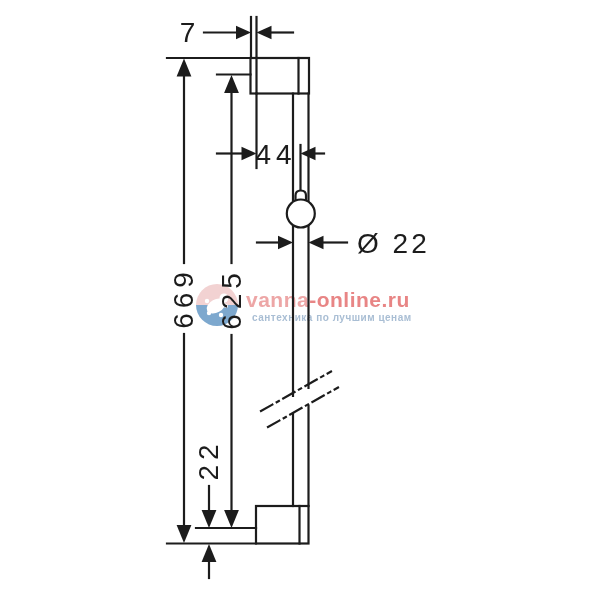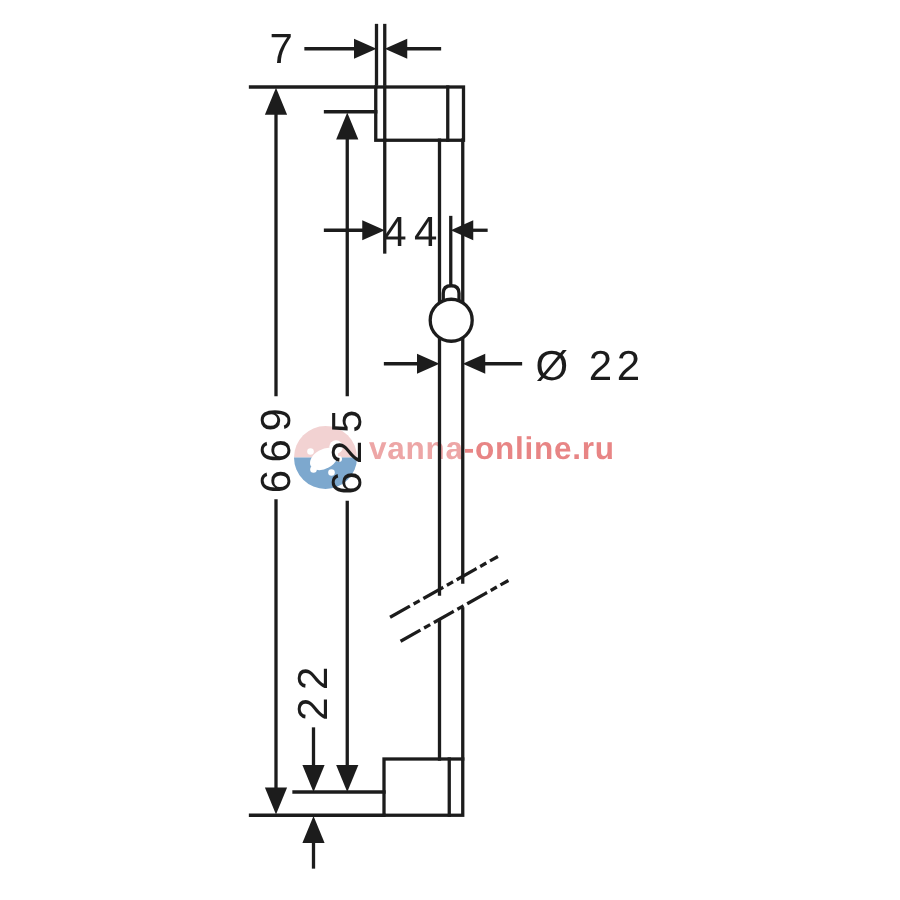--- a/index.html
+++ b/index.html
@@ -44,20 +44,21 @@
       <svg class="wm-frog" width="42" height="42">
         <ellipse cx="20" cy="22" rx="10" ry="6.5" fill="#ffffff" transform="rotate(-28 20 22)"></ellipse>
         <circle cx="28" cy="14" r="4.5" fill="#ffffff"></circle>
         <circle cx="11" cy="17" r="2.2" fill="#ffffff"></circle>
         <circle cx="13" cy="29" r="2.2" fill="#ffffff"></circle>
         <circle cx="25" cy="31" r="2.2" fill="#ffffff"></circle>
         <circle cx="30" cy="22" r="2.0" fill="#ffffff"></circle>
       </svg>
     </div>
     <div class="wm-site"><span style="color: rgb(237, 166, 166);">vanna</span><span style="color: rgb(232, 133, 133);">-online.ru</span></div>
+    <div class="wm-tagline" style="color: rgb(169, 190, 212);">сантехника по лучшим ценам</div>
   </div>
 
   <svg id="drawing" width="600" height="600" viewBox="0 0 600 600">
 
     <g fill="none" stroke="#1c1c1c" stroke-width="2.2" stroke-linecap="square">
 
       <g>
         <line x1="204" y1="32.5" x2="236" y2="32.5"></line>
         <line x1="271.5" y1="32.5" x2="293" y2="32.5"></line>
         <line x1="251" y1="17" x2="251" y2="56"></line>

